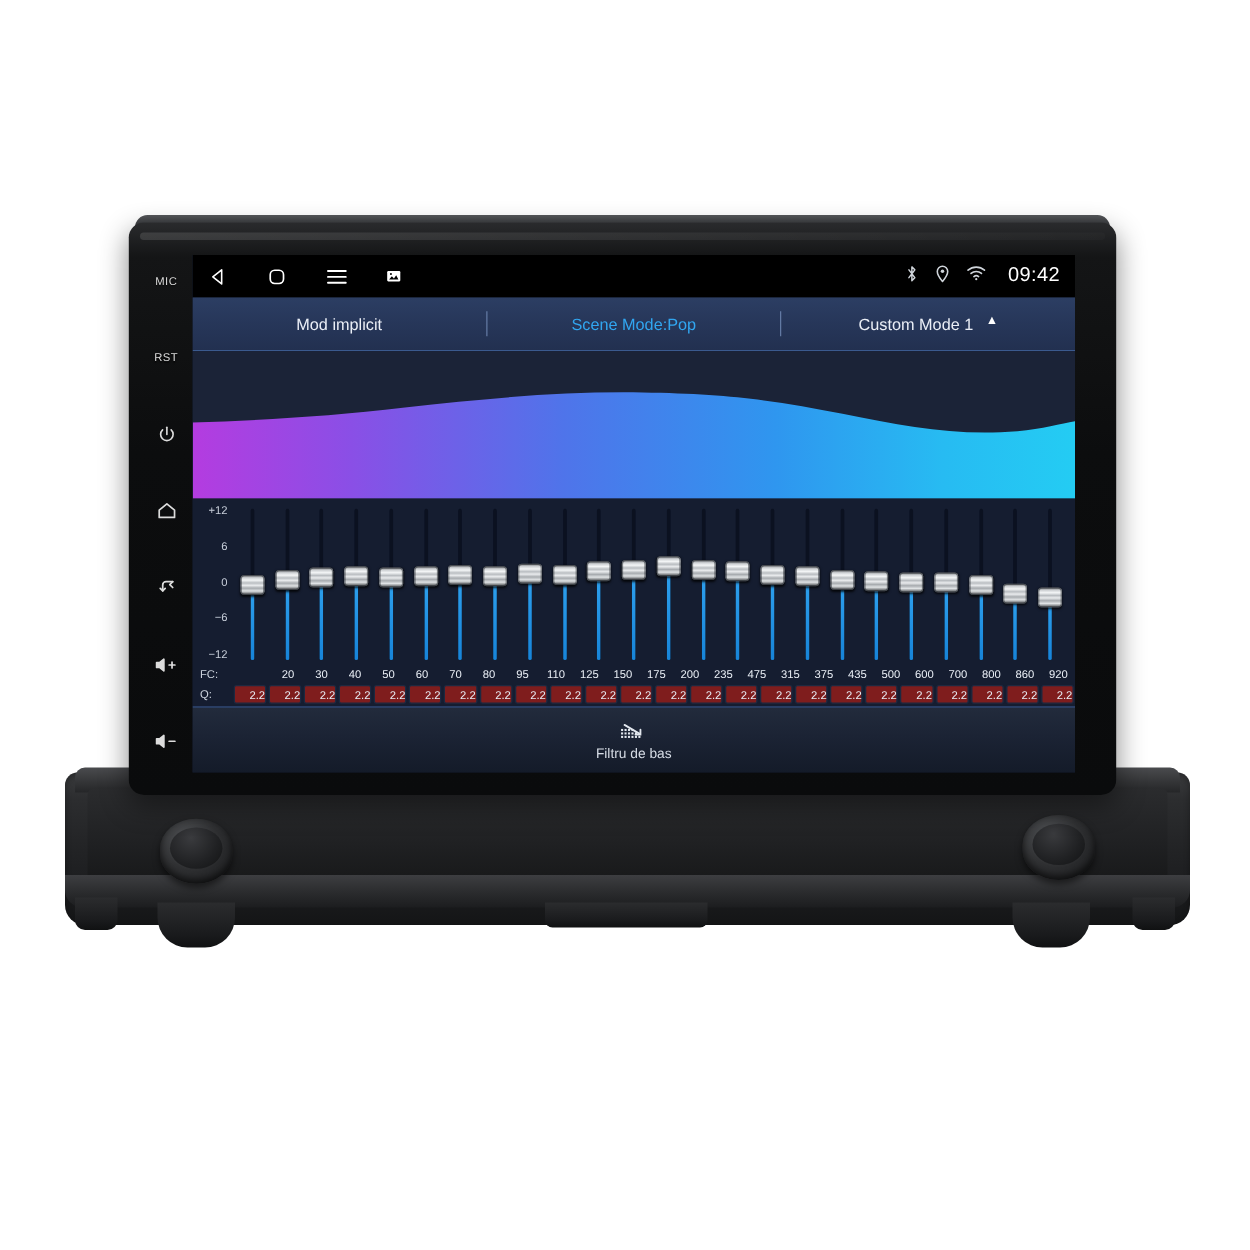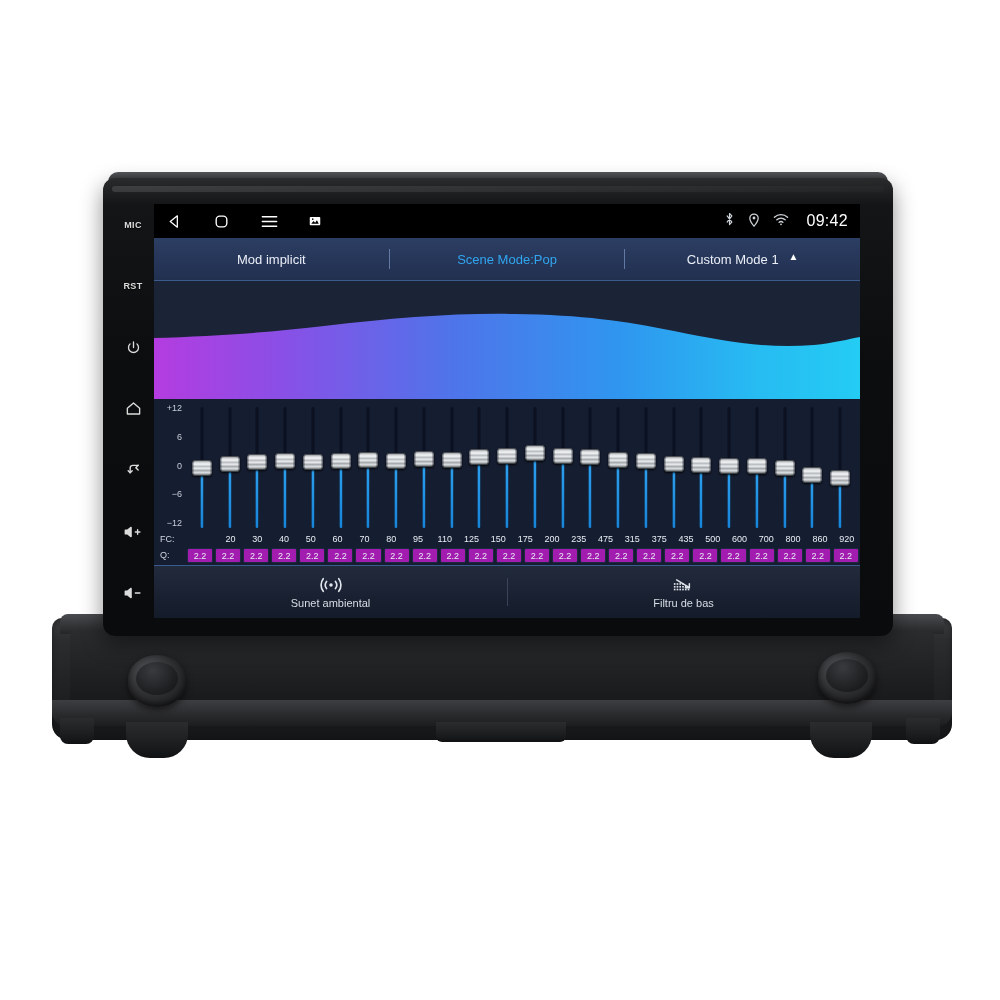--- a/index.html
+++ b/index.html
@@ -84,21 +84,21 @@
   .hwcol{
     position:absolute;left:112px;top:200px;width:42px;height:424px;
     display:flex;flex-direction:column;align-items:center;
     justify-content:space-between;
     padding:12px 0 18px;
     box-sizing:border-box;
     color:#e8e8e8;
   }
   .hwbtn{
     width:30px;height:26px;display:flex;align-items:center;justify-content:center;
-    font-size:9px;font-weight:bold;letter-spacing:.4px;color:#dcdcdc;
+    font-size:9px;font-weight:normal;letter-spacing:.4px;color:#dcdcdc;
     text-shadow:0 1px 1px rgba(0,0,0,.8);
   }
   .hwbtn svg{display:block;}
 
   
   .screen{
     position:absolute;left:154px;top:204px;width:706px;height:414px;
     background:#121a2c;overflow:hidden;
     display:flex;flex-direction:column;
   }
@@ -183,21 +183,21 @@
   }
   .fcrow{height:17px;gap:31px;}
   .qrow{height:18px;padding-bottom:2px;}
   .rowlabel{
     width:28px;flex:0 0 28px;text-align:left;color:#cfd6e0;font-size:9px;
     padding-left:2px;box-sizing:border-box;
   }
   .rowcells{flex:1;display:flex;}
   .fccell{flex:1;text-align:center;color:#e9eef5;}
   .qcell{
-    flex:1;text-align:center;margin:0 1px;background:#a21caf;
+    flex:1;text-align:right;margin:0 1px;background:#7f1d1d;
     border-radius:2px;color:#e9eef5;line-height:15px;height:15px;
     border:1px solid #1d2940;box-sizing:border-box;
   }
 
   
   .tabbar{
     flex:0 0 52px;height:52px;
     background:linear-gradient(180deg,#222b3c 0%,#1b2334 45%,#141b29 100%);
     border-top:1px solid #3b5a8e;
     display:flex;align-items:stretch;
@@ -573,30 +573,20 @@
             <div class="qcell">2.2</div>
             <div class="qcell">2.2</div>
             <div class="qcell">2.2</div>
           </div>
       </div>
     </div>
 
     <div class="tabbar" id="tabbar">
         <div class="tab">
           <span>
-            <svg width="24" height="20" viewBox="0 0 26 20" fill="none" stroke="#e2e7ee" stroke-width="1.8" stroke-linecap="round">
-              <circle cx="13" cy="10" r="1.9" fill="#e2e7ee" stroke="none"></circle>
-              <path d="M8.2 6.1a6.4 6.4 0 0 0 0 7.8M17.8 6.1a6.4 6.4 0 0 1 0 7.8"></path>
-              <path d="M4.6 3.2a11 11 0 0 0 0 13.6M21.4 3.2a11 11 0 0 1 0 13.6"></path>
-            </svg>
-          </span>
-          <span class="tablabel">Sunet ambiental</span>
-        </div>
-        <div class="tab">
-          <span>
             <svg width="24" height="20" viewBox="0 0 26 20" fill="none" stroke="#e2e7ee" stroke-width="1.6" stroke-linecap="round">
               <g fill="#e2e7ee" stroke="none">
                 <rect x="2" y="8" width="1.8" height="1.8"></rect>
                 <rect x="5" y="8" width="1.8" height="1.8"></rect>
                 <rect x="8" y="8" width="1.8" height="1.8"></rect>
                 <rect x="11" y="8" width="1.8" height="1.8"></rect>
                 <rect x="2" y="11" width="1.8" height="1.8"></rect>
                 <rect x="5" y="11" width="1.8" height="1.8"></rect>
                 <rect x="8" y="11" width="1.8" height="1.8"></rect>
                 <rect x="11" y="11" width="1.8" height="1.8"></rect>

